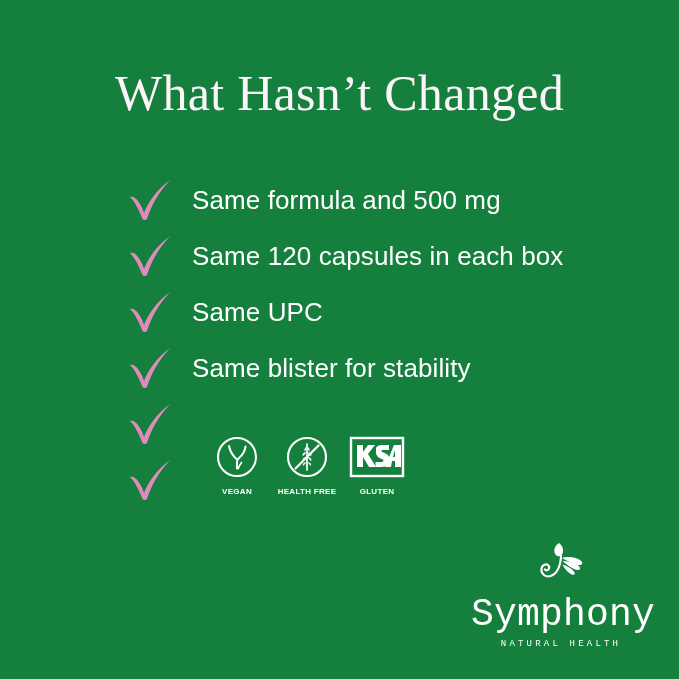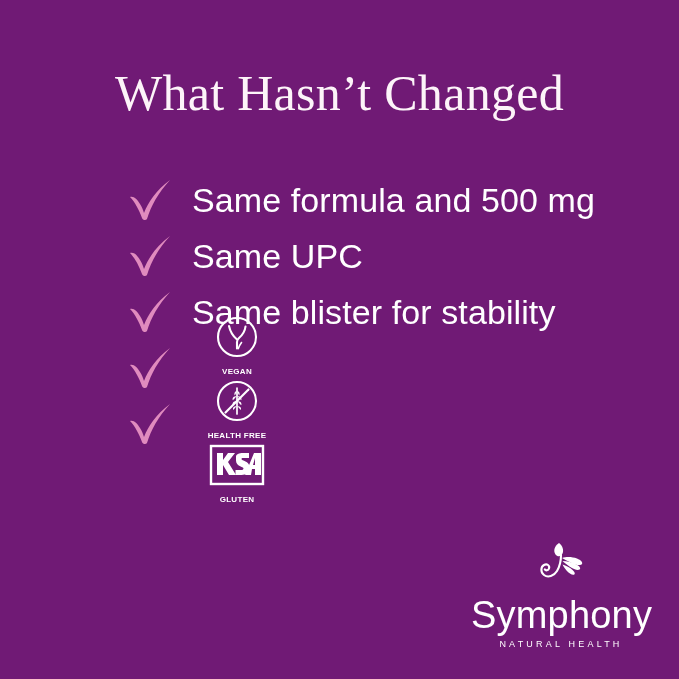--- a/index.html
+++ b/index.html
@@ -10,21 +10,21 @@
     width: 679px;
     height: 679px;
     overflow: hidden;
     font-family: "Liberation Sans", sans-serif;
   }
 
   #poster {
     position: relative;
     width: 679px;
     height: 679px;
-    background: #701a75;
+    background: #15803d;
     overflow: hidden;
   }
 
   
   .title {
     position: absolute;
     left: 0;
     top: 62px;
     width: 679px;
     text-align: center;
@@ -57,34 +57,33 @@
     flex: 0 0 46px;
     margin-right: 18px;
   }
   .check svg {
     display: block;
     width: 46px;
     height: 42px;
   }
   .row-label {
     font-family: "Liberation Sans", sans-serif;
-    font-size: 34px;
+    font-size: 26px;
     line-height: 32px;
     color: #FFFFFF;
     font-weight: 400;
     letter-spacing: 0.1px;
     white-space: nowrap;
   }
 
   
   .badges {
     display: flex;
     align-items: flex-start;
     margin-left: 14px;
-    flex-direction: column;
   }
   .badge {
     width: 62px;
     text-align: center;
     margin-right: 8px;
     position: relative;
     top: -14px;
   }
   .badge:last-child { margin-right: 0; }
   .badge-art {
@@ -111,30 +110,30 @@
     width: 180px;
     text-align: center;
   }
   .logo-mark {
     height: 56px;
     display: flex;
     align-items: flex-end;
     justify-content: center;
   }
   .logo-word {
-    font-family: Liberation Sans, sans-serif;
+    font-family: Liberation Mono, monospace;
     font-size: 38px;
     line-height: 44px;
     color: #FFFFFF;
     font-weight: 400;
     letter-spacing: 0.2px;
     text-align: right;
   }
   .logo-tag {
-    font-family: Liberation Sans, sans-serif;
+    font-family: Liberation Mono, monospace;
     font-size: 9px;
     color: #FFFFFF;
     letter-spacing: 3.2px;
     margin-top: 2px;
   }
 </style>
 </head>
 <body>
 
 <div id="poster">
@@ -145,20 +144,28 @@
 
     <div class="row">
       <span class="check">
         <svg viewBox="0 0 46 42" xmlns="http://www.w3.org/2000/svg" aria-hidden="true">
           <path d="M2 18 C6 17 9 20 12 25 C14 28 15 31 16 34 C20 24 28 11 42 1 C30 14 23 27 19 40 C18 41.5 15 41.5 14 39 C11 31 7 23 2 18 Z" fill="#E08BBE"></path>
         </svg>
       </span>
       <span class="row-label">Same formula and 500 mg</span>
     </div>
 
+    <div class="row">
+      <span class="check">
+        <svg viewBox="0 0 46 42" xmlns="http://www.w3.org/2000/svg" aria-hidden="true">
+          <path d="M2 18 C6 17 9 20 12 25 C14 28 15 31 16 34 C20 24 28 11 42 1 C30 14 23 27 19 40 C18 41.5 15 41.5 14 39 C11 31 7 23 2 18 Z" fill="#E08BBE"></path>
+        </svg>
+      </span>
+      <span class="row-label">Same 120 capsules in each box</span>
+    </div>
 
     <div class="row">
       <span class="check">
         <svg viewBox="0 0 46 42" xmlns="http://www.w3.org/2000/svg" aria-hidden="true">
           <path d="M2 18 C6 17 9 20 12 25 C14 28 15 31 16 34 C20 24 28 11 42 1 C30 14 23 27 19 40 C18 41.5 15 41.5 14 39 C11 31 7 23 2 18 Z" fill="#E08BBE"></path>
         </svg>
       </span>
       <span class="row-label">Same UPC</span>
     </div>
 

